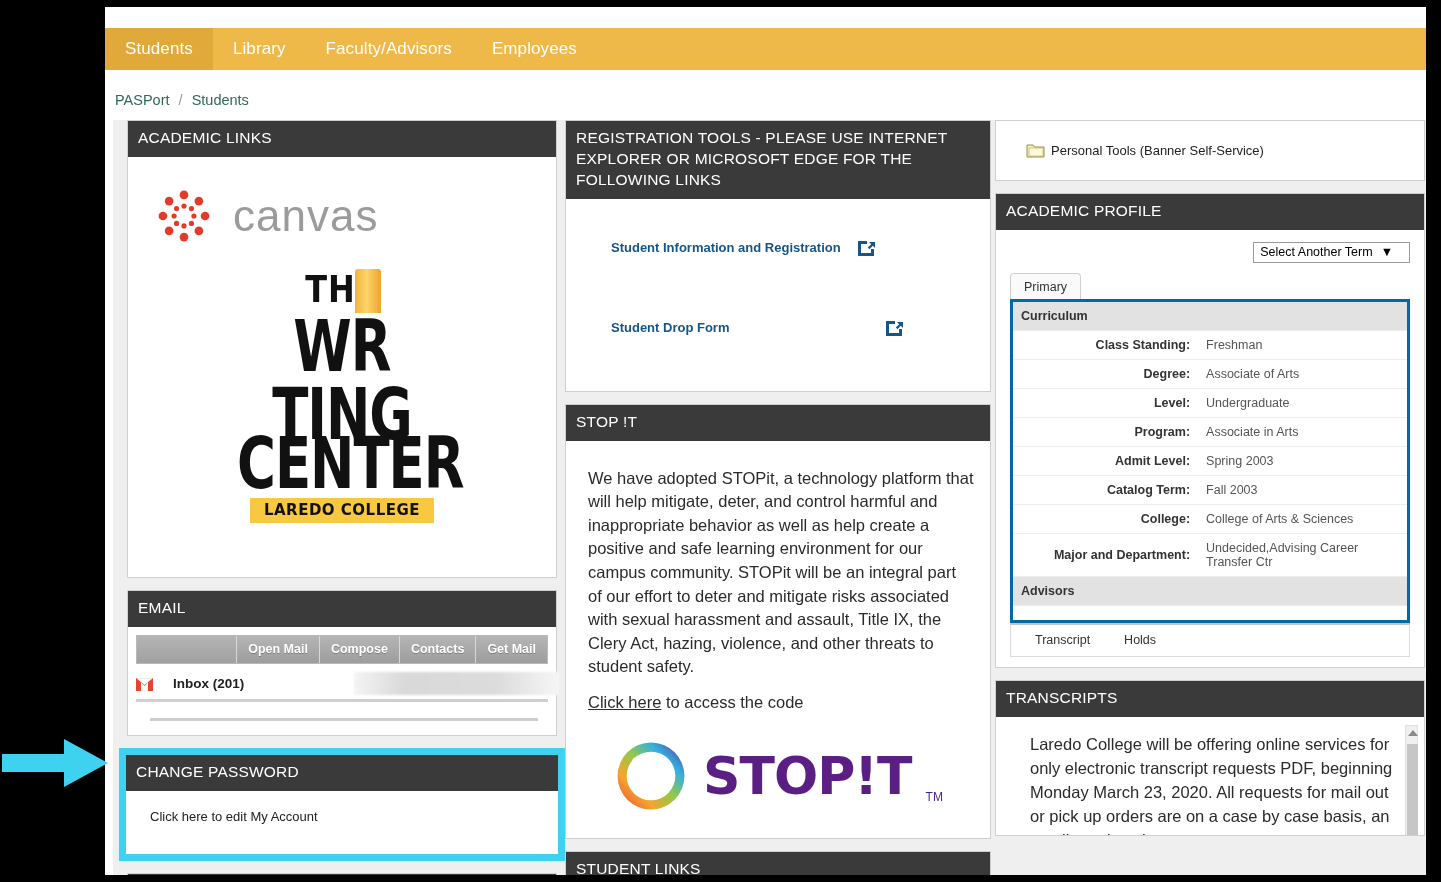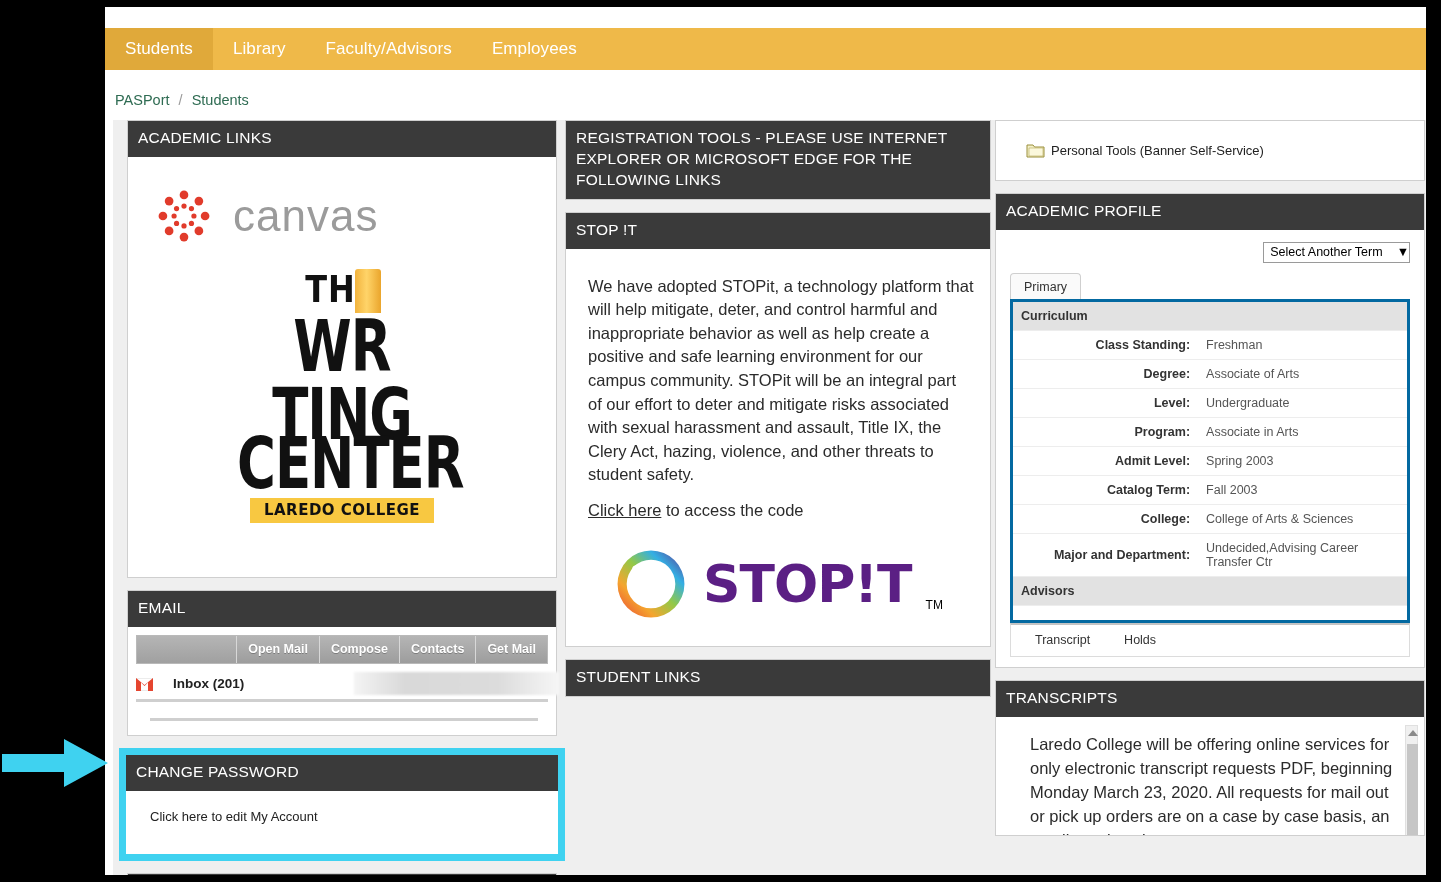--- a/index.html
+++ b/index.html
@@ -138,34 +138,34 @@
   .ext-ico { width: 22px; height: 18px; position: relative; }
 
   
   .stop-text { font-size: 16.5px; line-height: 1.43; color: #2b2b2b; padding: 6px 8px 0 14px; }
   .stop-click { margin: 14px 0 0 14px; font-size: 16.5px; color: #2b2b2b; }
   .stop-click a { color: #2b2b2b; text-decoration: underline; cursor: pointer; }
   .stop-logo { display: flex; align-items: center; justify-content: center;
                gap: 14px; margin: 26px 0 24px 0; }
   .stop-word { font-family: "DejaVu Sans", sans-serif; font-weight: bold;
                font-size: 52px; color: #5b1f84; letter-spacing: -1px; }
-  .stop-tm { font-size: 12px; color: #000000; align-self: flex-end; margin-bottom: 10px; }
+  .stop-tm { font-size: 12px; color: #4c1d95; align-self: flex-end; margin-bottom: 10px; }
 
   
   .bss-row { display: flex; align-items: center; gap: 6px; margin: 22px 0 22px 30px; }
   .folder-ico { width: 19px; height: 15px; position: relative; }
   .bss-label { font-size: 13px; color: #222; }
 
   
   #academic-profile-body { padding: 12px 14px 10px 14px; }
   .term-select-row { display: flex; justify-content: flex-end; margin-bottom: 10px; }
   .term-select {
     border: 1px solid #9a9a9a; background: #ffffff;
-    font-size: 12.5px; padding: 2px 0 3px 6px;
-    display: flex; align-items: center; gap: 14px; cursor: pointer;
+    font-size: 12.5px; padding: 2px 16px 3px 6px;
+    display: flex; align-items: center; gap: 8px; cursor: pointer;
     font-family: "Liberation Sans", sans-serif; color: #000;
   }
   .tabstrip { display: flex; }
   .tabstrip .tab {
     font-size: 12.5px; padding: 6px 13px 5px 13px;
     border: 1px solid #cfcfcf; border-bottom: none;
     border-radius: 4px 4px 0 0; background: #fafafa; color: #333;
     cursor: pointer;
   }
   .profile-table { width: 100%; border-collapse: collapse; border: 3px solid #0369a1; }
@@ -292,20 +292,40 @@
       <div class="portlet">
         <div class="portlet-head">SCHOLARSHIPS</div>
 
       </div>
     </div>
 
     <div class="col" id="col-mid">
 
       <div class="portlet">
         <div class="portlet-head">REGISTRATION TOOLS - PLEASE USE INTERNET EXPLORER OR MICROSOFT EDGE FOR THE FOLLOWING LINKS</div>
+        <div class="portlet-body" style="height:192px;">
+          <div class="reg-link-row">
+            <span class="reg-link">Student Information and Registration</span>
+            <span class="ext-ico">
+              <svg width="22" height="18" viewBox="0 0 22 18">
+                <path d="M1 2 h9 v3 h-6 v9 h10 v-4 h3 v7 h-16 Z" fill="#14568c"></path>
+                <path d="M12 3 h6 v6 l-2.2-2.2 l-3.4 3.4 l-1.6-1.6 l3.4-3.4 Z" fill="#14568c"></path>
+              </svg>
+            </span>
+          </div>
+          <div class="reg-link-row" style="margin-top:62px;">
+            <span class="reg-link">Student Drop Form</span>
+            <span class="ext-ico" style="margin-left:140px;">
+              <svg width="22" height="18" viewBox="0 0 22 18">
+                <path d="M1 2 h9 v3 h-6 v9 h10 v-4 h3 v7 h-16 Z" fill="#14568c"></path>
+                <path d="M12 3 h6 v6 l-2.2-2.2 l-3.4 3.4 l-1.6-1.6 l3.4-3.4 Z" fill="#14568c"></path>
+              </svg>
+            </span>
+          </div>
+        </div>
       </div>
 
       <div class="portlet">
         <div class="portlet-head">STOP !T</div>
         <div class="portlet-body" style="padding:20px 8px 0 8px;">
           <div class="stop-text">We have adopted STOPit, a technology platform that will help mitigate, deter, and control harmful and inappropriate behavior as well as help create a positive and safe learning environment for our campus community. STOPit will be an integral part of our effort to deter and mitigate risks associated with sexual harassment and assault, Title IX, the Clery Act, hazing, violence, and other threats to student safety.</div>
           <div class="stop-click">
             <a>Click here</a><span> to access the code</span>
           </div>
           <div class="stop-logo">

